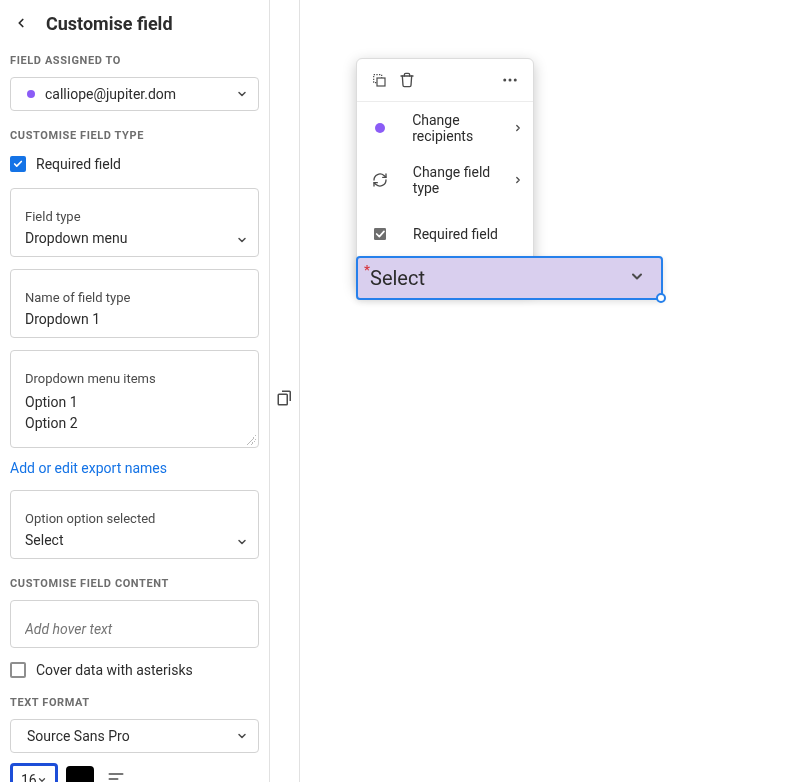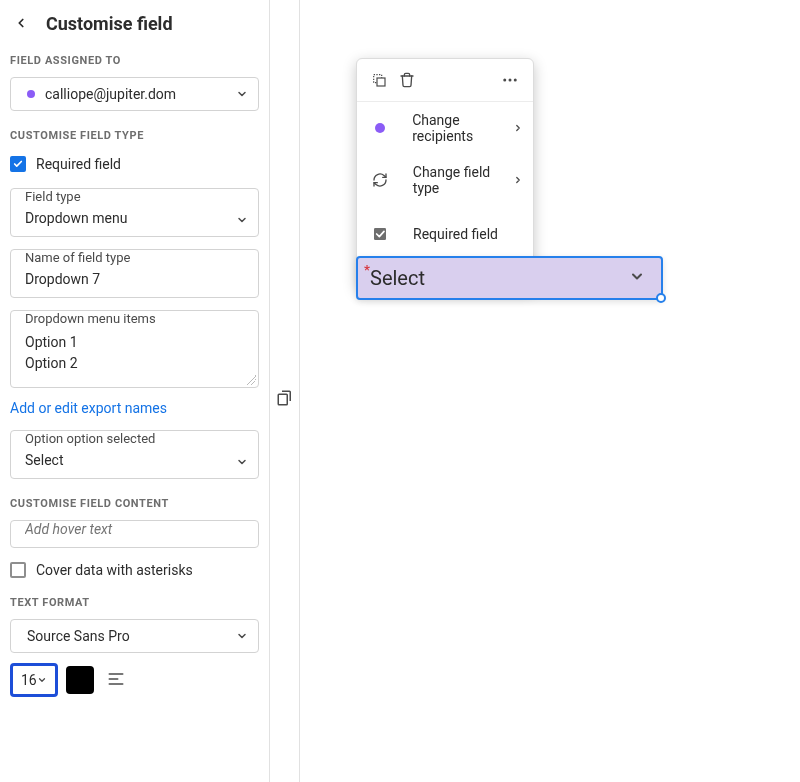--- a/index.html
+++ b/index.html
@@ -82,21 +82,21 @@
       position: absolute;
       right: 10px;
       top: 50%;
       transform: translateY(-50%);
     }
     .chev-down svg { display: block; }
 
     .labelled-box {
       border: 1px solid #d3d3d3;
       border-radius: 4px;
-      padding: 0 10px 10px 14px;
+      padding: 20px 10px 10px 14px;
       margin-top: 12px;
       position: relative;
     }
     .labelled-box .lbl {
       display: block;
       font-size: 13px;
       color: #4b4b4b;
       margin-bottom: 6px;
     }
     .labelled-box .val, .labelled-box textarea {
@@ -300,21 +300,21 @@
       <div class="val">Dropdown menu</div>
       <span class="chev-down">
         <svg width="12" height="12" viewBox="0 0 24 24" fill="none" stroke="#4b4b4b" stroke-width="3" stroke-linecap="round" stroke-linejoin="round">
             <polyline points="6 9 12 15 18 9"></polyline>
           </svg>
       </span>
     </div>
 
     <div class="labelled-box">
       <span class="lbl">Name of field type</span>
-      <div class="val">Dropdown 7</div>
+      <div class="val">Dropdown 1</div>
     </div>
 
     <div class="labelled-box">
       <span class="lbl">Dropdown menu items</span>
       <textarea rows="2" style="">Option 1
 Option 2</textarea>
       <span class="resize-handle"></span>
     </div>
 
     <a class="link">Add or edit export names</a>

